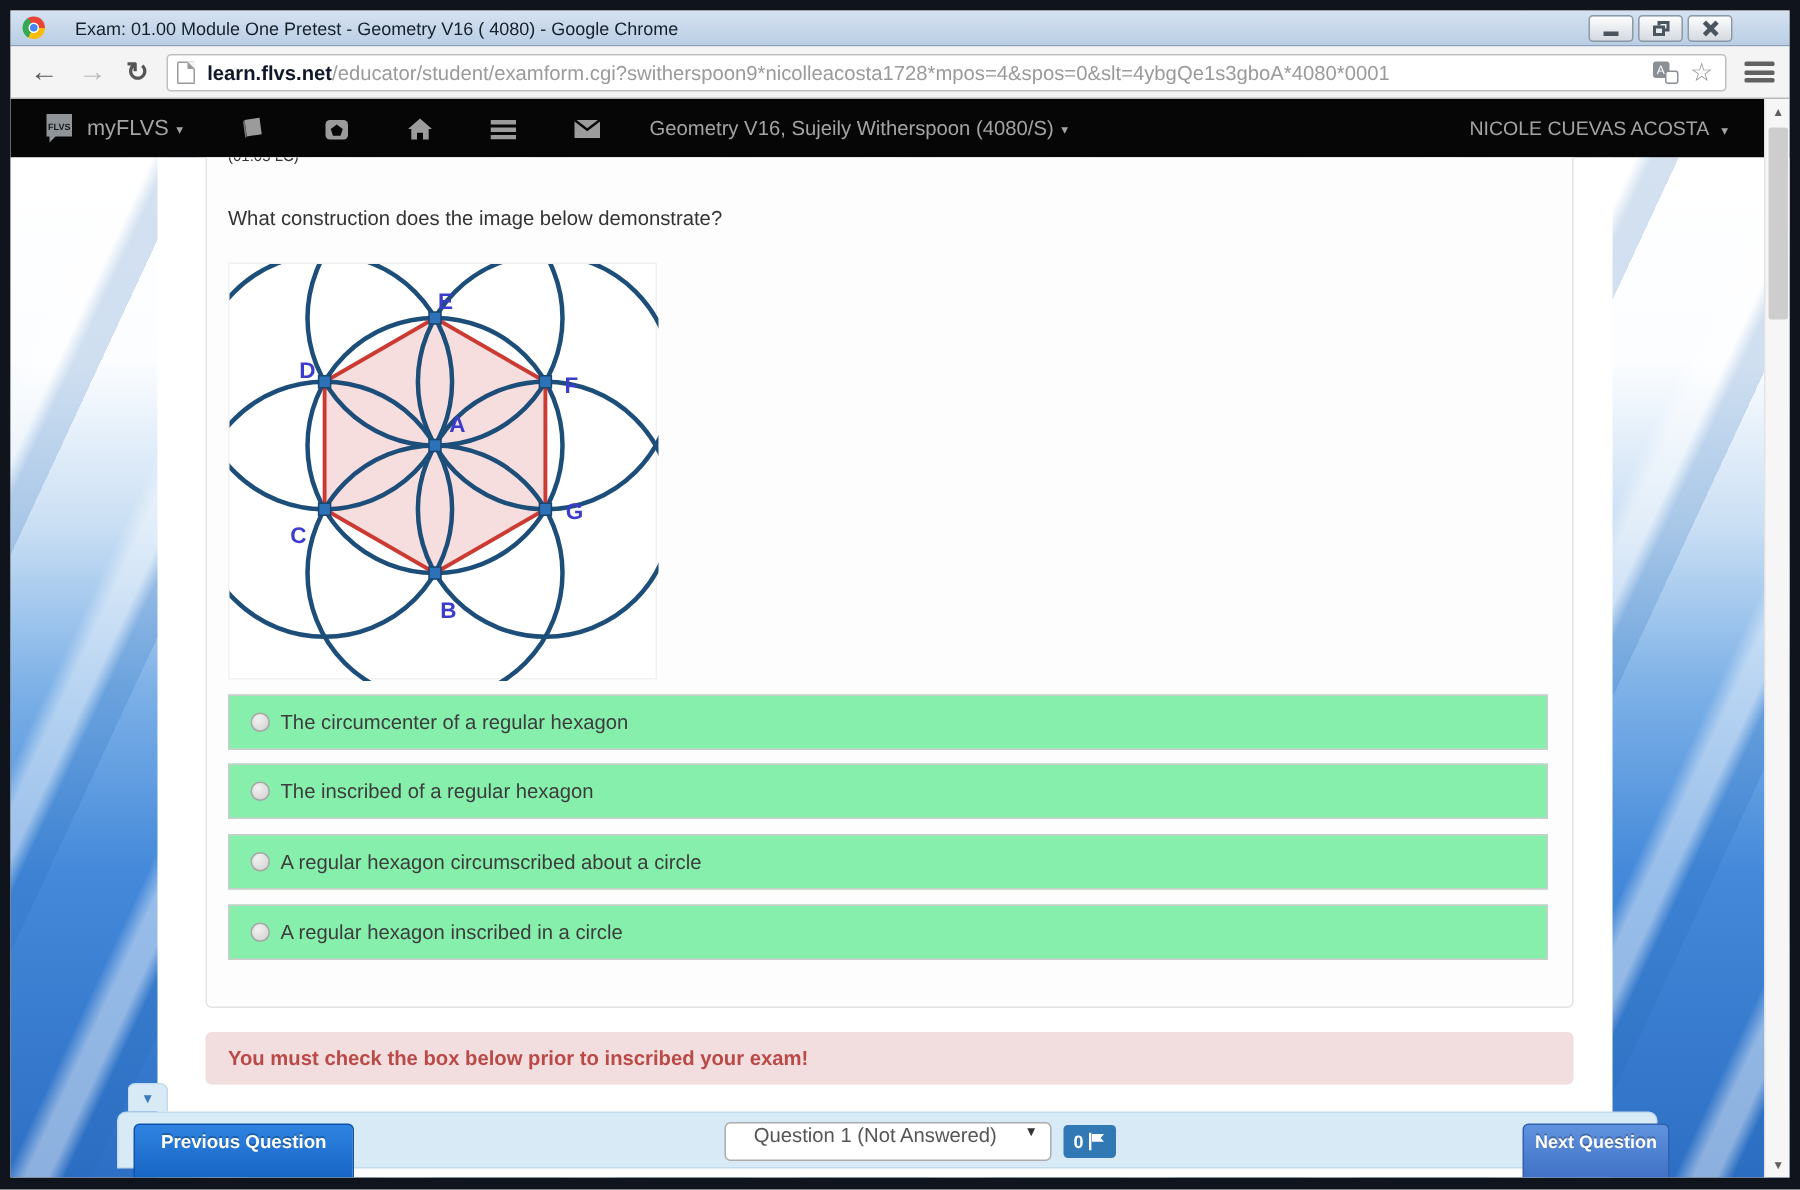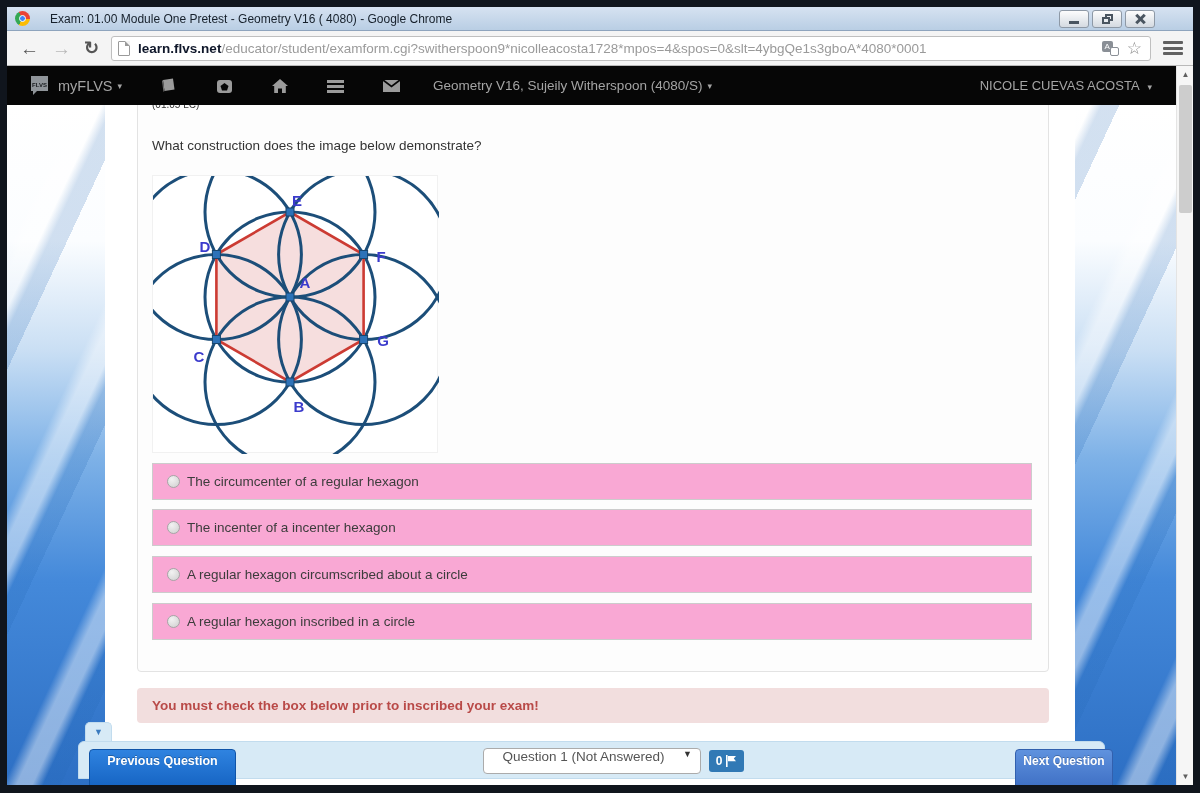--- a/index.html
+++ b/index.html
@@ -55,21 +55,21 @@
   #page { position:absolute; left:0; top:98px; width:1186px; height:680px; overflow:hidden;
     background:
       repeating-linear-gradient(115deg, rgba(255,255,255,0) 0 60px, rgba(255,255,255,.45) 72px 86px, rgba(36,104,182,.20) 96px 112px),
       linear-gradient(180deg,#ffffff 0%,#fbfdff 20%,#cadff4 36%,#7db1e7 52%,#4489da 70%,#2d6fc4 100%);
   }
   #whitecol { position:absolute; left:98px; top:0; width:970px; height:680px; background:#ffffff; }
   #qpanel { position:absolute; left:32px; top:-12px; width:912px; height:579px; background:#fdfdfd; border:1px solid #e3e3e3; border-radius:4px; }
   #qcode { position:absolute; left:47px; top:-6px; font-size:10px; color:#333; }
   #qprompt { position:absolute; left:47px; top:33px; font-size:13.5px; color:#333; }
   #figure { position:absolute; left:47px; top:70px; width:286px; height:278px; background:#fff; border:1px solid #f1f1f1; }
-  .opt { position:absolute; left:47px; width:880px; height:37px; background:#f9a8d4; border:1px solid #cccccc; border-radius:0; display:flex; align-items:center; cursor:pointer; }
+  .opt { position:absolute; left:47px; width:880px; height:37px; background:#86efac; border:1px solid #cccccc; border-radius:0; display:flex; align-items:center; cursor:pointer; }
   .radio { width:13px; height:13px; border-radius:50%; border:1px solid #a6a6a6; background:radial-gradient(circle at 35% 30%, #f2f2f2, #cfcfcf); margin-left:14px; flex:0 0 auto; }
   .optlabel { margin-left:7px; font-size:13.5px; color:#3c3c3c; }
   #warnbar { position:absolute; left:32px; top:583px; width:912px; height:35px; background:#f2dede; border-radius:4px; display:flex; align-items:center; }
   #warntext { margin-left:15px; font-size:13.5px; font-weight:bold; color:#b94a48; }
 
   
   #footer-tab { position:absolute; left:78px; top:617px; width:27px; height:19px; background:#d7eaf6; border:1px solid #c2dcee; border-bottom:none; border-radius:5px 5px 0 0; display:flex; align-items:center; justify-content:center; color:#3a7bbf; font-size:9px; }
   #footerbar { position:absolute; left:71px; top:636px; width:1027px; height:38px; background:#d7eaf6; border:1px solid #c2dcee; border-radius:6px 6px 0 0; }
   .navbtn { position:absolute; top:7px; height:40px; border-radius:4px; color:#fff; font-weight:bold; font-size:12.5px; text-align:center; line-height:22px; text-shadow:0 -1px 0 rgba(0,0,0,.25); cursor:pointer; }
   #prevbtn { left:10px; width:147px; background:linear-gradient(#2f83e0,#1563c2); border:1px solid #1054a8; }
@@ -210,21 +210,21 @@
             </g>
           </svg>
         </div>
 
         <div class="opt" style="top:358px;">
           <span class="radio"></span>
           <span class="optlabel">The circumcenter of a regular hexagon</span>
         </div>
         <div class="opt" style="top:404px;">
           <span class="radio"></span>
-          <span class="optlabel">The incenter of a incenter hexagon</span>
+          <span class="optlabel">The inscribed of a regular hexagon</span>
         </div>
         <div class="opt" style="top:451px;">
           <span class="radio"></span>
           <span class="optlabel">A regular hexagon circumscribed about a circle</span>
         </div>
         <div class="opt" style="top:498px;">
           <span class="radio"></span>
           <span class="optlabel">A regular hexagon inscribed in a circle</span>
         </div>
 

